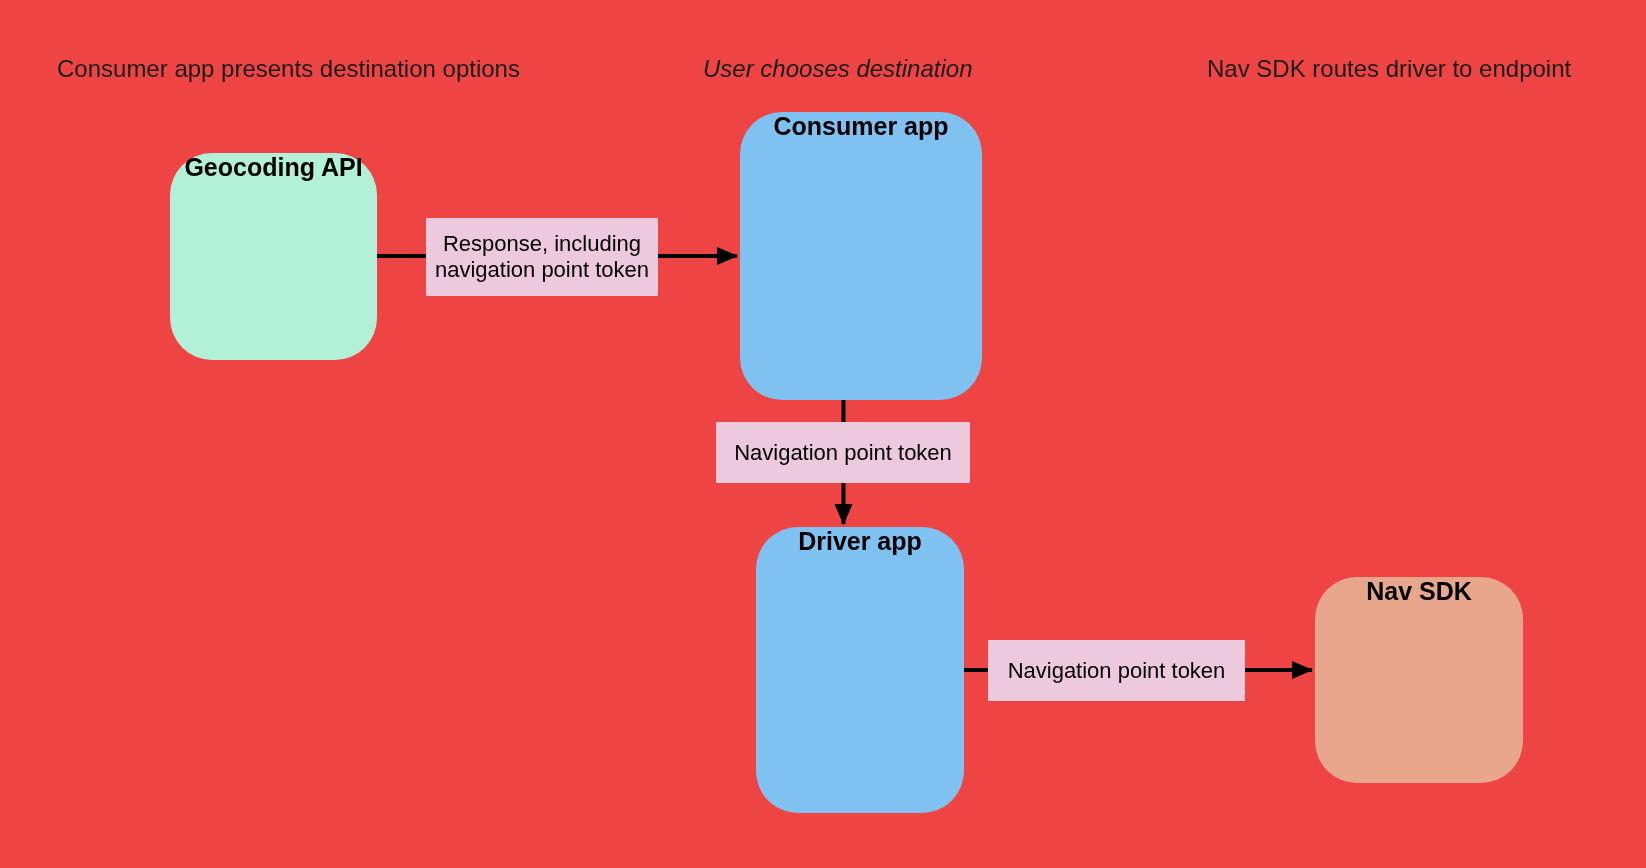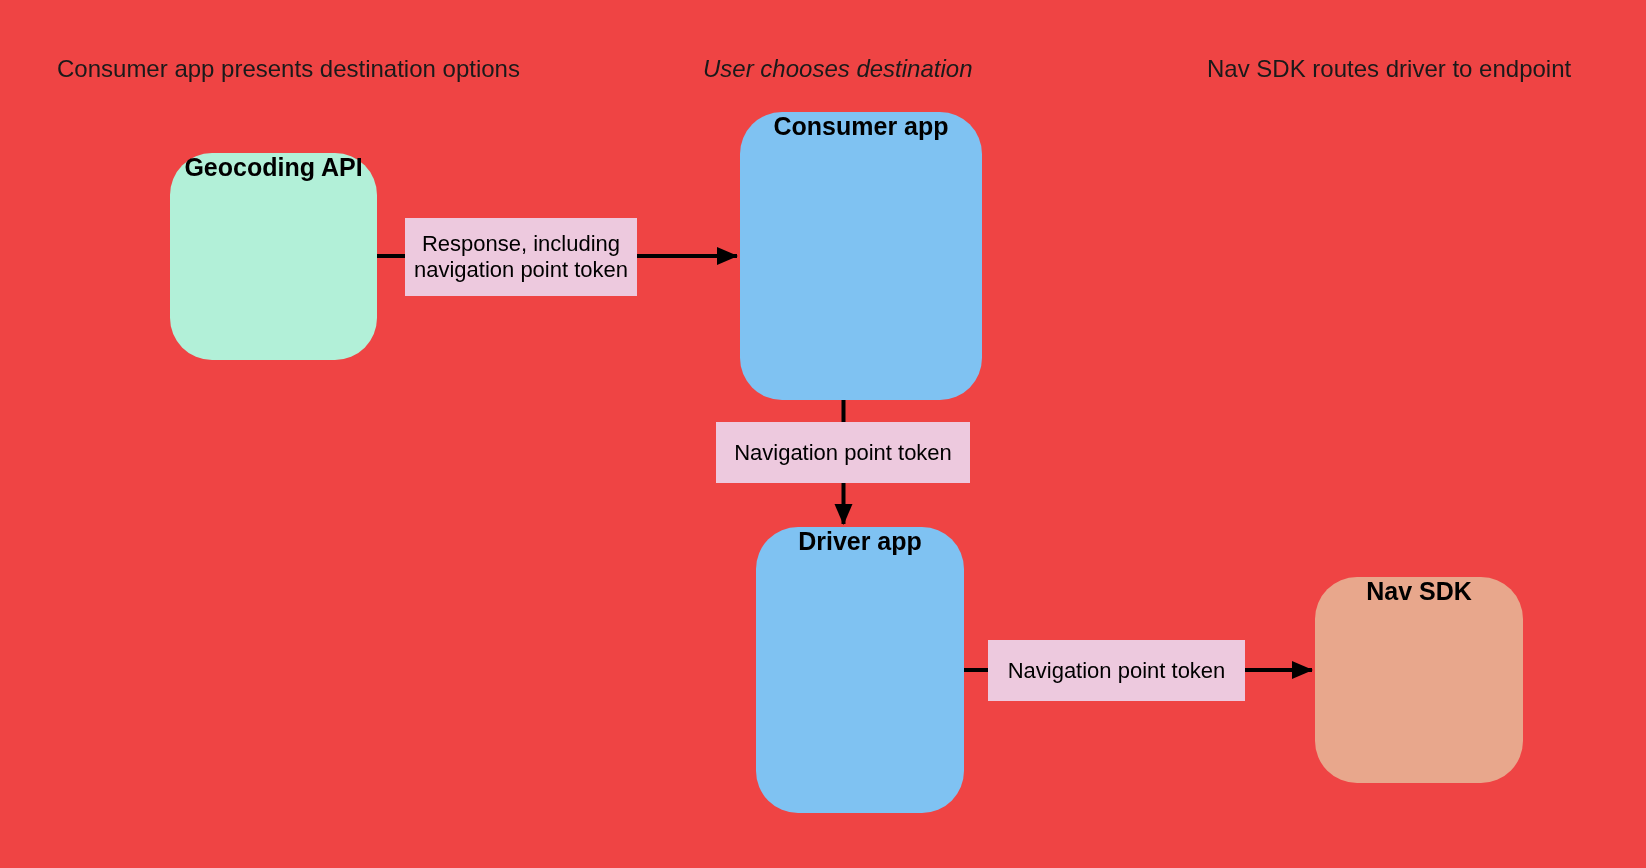--- a/index.html
+++ b/index.html
@@ -46,21 +46,21 @@
     background: #edc9de;
     color: #000000;
     font-size: 22px;
     line-height: 26px;
     display: flex;
     align-items: center;
     justify-content: center;
     text-align: center;
     box-sizing: border-box;
   }
-  .edge-label.el1 { left: 405px; top: 218px; width: 232px; height: 78px; padding: 4px 8px; }
+  .edge-label.el1 { left: 426px; top: 218px; width: 232px; height: 78px; padding: 4px 8px; }
   .edge-label.el2 { left: 716px; top: 422px; width: 254px; height: 61px; }
   .edge-label.el3 { left: 988px; top: 640px; width: 257px; height: 61px; }
 
   .node {
     position: absolute;
     z-index: 3;
     border-radius: 42px;
     display: flex;
     align-items: flex-start;
     justify-content: center;

